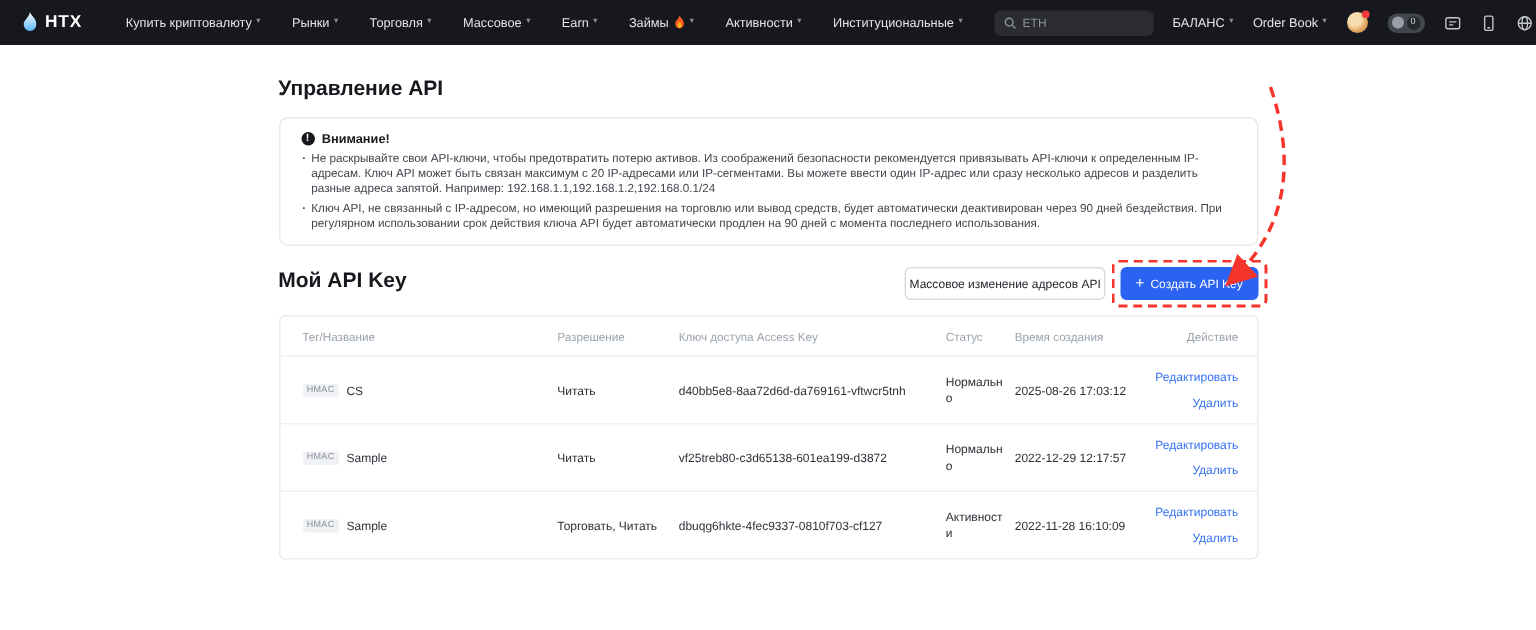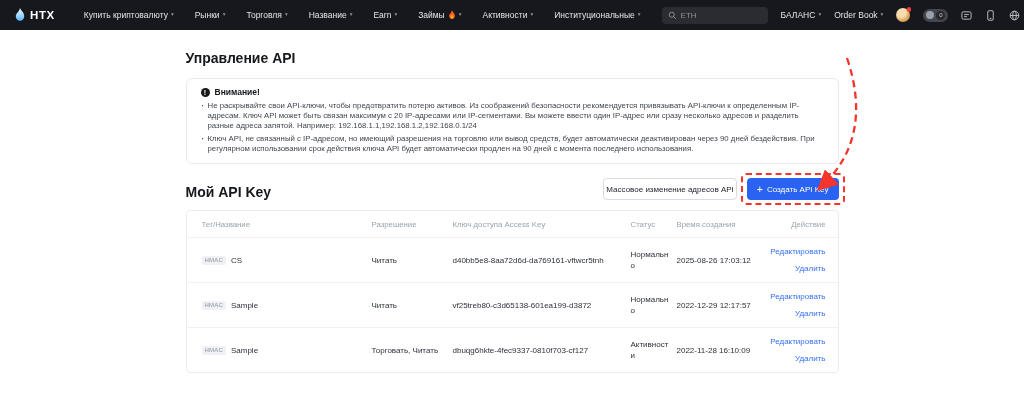--- a/index.html
+++ b/index.html
@@ -46,21 +46,21 @@
   .warn-icon { width: 9px; height: 9px; border-radius: 50%; background: #16181c; color: #fff;
     font-size: 7px; font-weight: 700; display: flex; align-items: center; justify-content: center;
     flex: 0 0 auto; }
   .notice ul { list-style: none; margin-top: 4px; }
   .notice li { position: relative; font-size: 7.8px; line-height: 10px; color: #41464d;
     padding-left: 7px; margin-top: 3px; }
   .notice li::before { content: "·"; position: absolute; left: 1px; top: 0; color: #41464d;
     font-weight: 700; }
   .link { color: #3571f2; text-decoration: none; cursor: pointer; }
   
-  .section-row { display: flex; align-items: flex-end; margin-top: 14px; }
+  .section-row { display: flex; align-items: flex-start; margin-top: 14px; }
   .section-title { font-size: 14px; font-weight: 700; color: #15181c; }
   .buttons { margin-left: auto; display: flex; align-items: center; gap: 10px; }
   .btn-outline { height: 22px; padding: 0 2px; border: 1px solid #d8dce2; border-radius: 4px;
     background: #fff; color: #23272d; font-size: 8px; display: flex; align-items: center;
     cursor: pointer; }
   .btn-primary-wrap { position: relative; }
   .btn-primary { height: 22px; padding: 0 10px; border: 0; border-radius: 4px;
     background: #2a62f2; color: #fff; font-size: 8px; display: flex; align-items: center;
     gap: 4px; cursor: pointer; }
   .btn-plus { font-size: 10.5px; line-height: 1; font-weight: 400; }
@@ -103,21 +103,21 @@
   </div>
   <div class="nav-item">
     <span>Рынки</span>
       <span class="caret">▾</span>
   </div>
   <div class="nav-item">
     <span>Торговля</span>
       <span class="caret">▾</span>
   </div>
   <div class="nav-item">
-    <span>Название</span>
+    <span>Массовое</span>
       <span class="caret">▾</span>
   </div>
   <div class="nav-item">
     <span>Earn</span>
       <span class="caret">▾</span>
   </div>
   <div class="nav-item">
     <span>Займы</span>
     <svg width="8" height="10" viewBox="0 0 10 12">
       <path d="M5 0 C5.6 2.4 8.6 3.4 8.6 7 A3.6 3.9 0 1 1 1.4 7 C1.4 4.6 4.2 3.6 5 0 Z" fill="#ff5c1f"></path>

